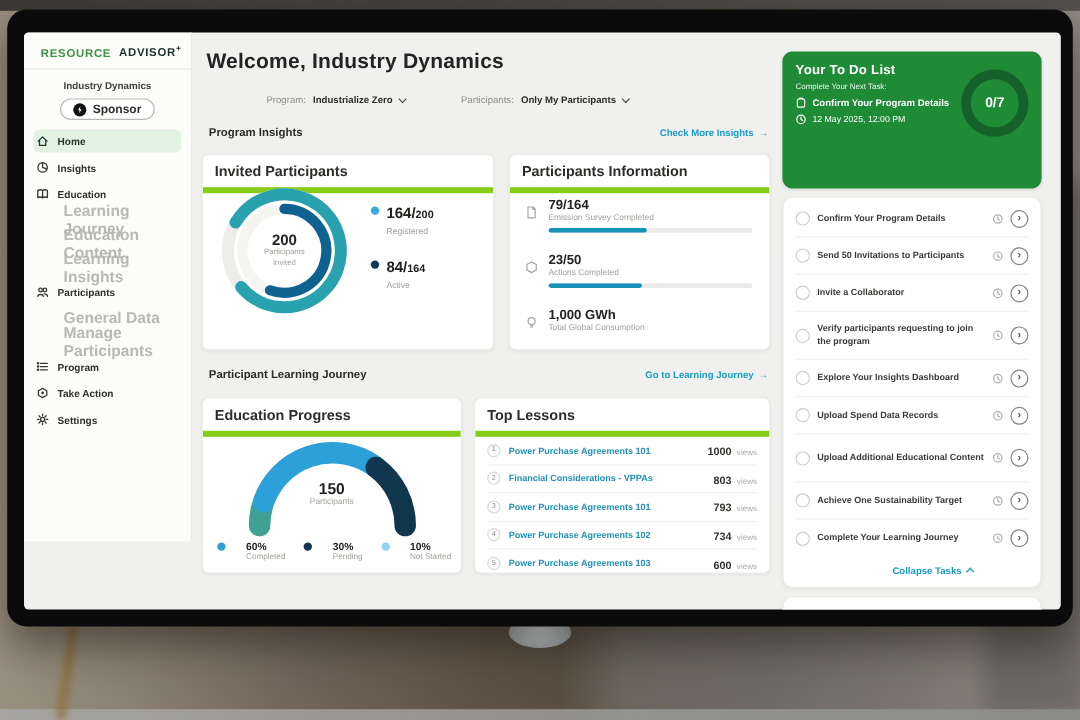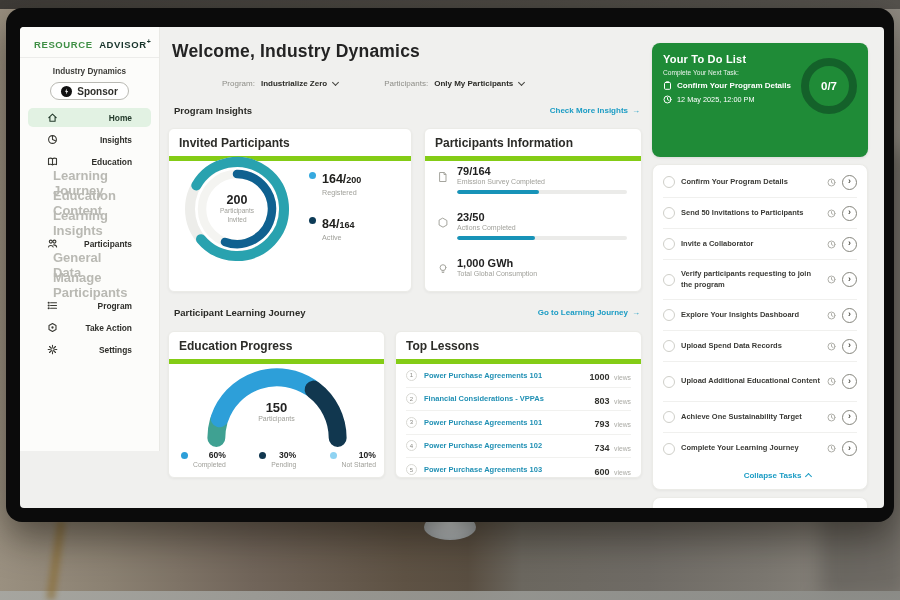--- a/index.html
+++ b/index.html
@@ -25,22 +25,22 @@
   .logo{padding:11px 0 7px 14px;font-size:9.5px;font-weight:700;letter-spacing:.6px;border-bottom:1px solid #ececea;}
   .logo .p1{color:#3f8f45;}
   .logo .p2{color:#17332a;}
   .logo sup{font-size:7px;color:#17332a;}
   .org{margin-top:9px;text-align:center;font-size:8.2px;font-weight:700;color:#3c3c38;}
   .sponsor{margin:6px auto 2px auto;width:max-content;display:flex;align-items:center;gap:5px;
     border:1px solid #b9b9b3;border-radius:10px;padding:2.5px 10px;background:#fff;}
   .sponsor .sp-ic{width:11px;height:11px;border-radius:50%;background:#111;display:flex;align-items:center;justify-content:center;}
   .sponsor .sp-tx{font-size:10px;font-weight:700;color:#2f2f2b;}
   .nav{margin-top:8px;}
-  .nav-item{display:flex;align-items:center;gap:7px;height:19px;margin:3px 8px;padding:0 19px;
-    font-size:8.4px;font-weight:700;color:#2f2f2b;border-radius:5px;cursor:pointer;justify-content:space-between;}
+  .nav-item{display:flex;align-items:center;gap:7px;height:19px;margin:3px 8px;padding:0 2px;
+    font-size:8.4px;font-weight:700;color:#2f2f2b;border-radius:5px;cursor:pointer;}
   .nav-item.sub{height:17px;padding-left:25px;color:#b9b9b3;font-weight:600;font-size:13px;}
   .nav-item.active{background:#e2f2e3;color:#243b2c;}
   .nico{width:11px;height:11px;fill:none;stroke:#3a3a34;stroke-width:1.1;stroke-linecap:round;stroke-linejoin:round;flex:0 0 auto;}
   .nav-item.active .nico{stroke:#243b2c;}
   
   .main{position:absolute;left:140px;top:0;width:492px;height:481px;}
   .welcome{position:absolute;left:12px;top:14px;font-size:17.5px;font-weight:700;color:#232323;letter-spacing:.2px;}
   .filters{position:absolute;left:14px;top:52px;display:flex;gap:46px;align-items:center;margin-left:48px;}
   .fgroup{display:flex;align-items:center;gap:6px;cursor:pointer;}
   .flabel{font-size:8px;color:#8d8d87;}
@@ -69,21 +69,21 @@
   .pi-lab{font-size:7px;color:#a0a09a;margin-top:1px;}
   .pi-body{flex:1;}
   .bar{margin-top:5px;height:4px;border-radius:2px;background:#ebebe9;overflow:hidden;}
   .bar-fill{height:100%;border-radius:2px;}
   
   .gauge-wrap{position:absolute;left:50%;top:26px;transform:translateX(-50%);width:166px;height:91px;}
   .gauge-center{position:absolute;left:0;right:0;top:42px;text-align:center;}
   .gc-v{font-size:13px;font-weight:700;color:#222;}
   .gc-l{font-size:7px;color:#a0a09a;}
   .ep-legend{position:absolute;left:12px;right:8px;bottom:9px;display:flex;justify-content:space-between;}
-  .ep-item{display:flex;gap:5px;text-align:right;}
+  .ep-item{display:flex;gap:17px;}
   .ep-dot{width:7px;height:7px;border-radius:50%;margin-top:2px;}
   .ep-pct{font-size:8.6px;font-weight:700;color:#222;}
   .ep-lab{font-size:6.8px;color:#a0a09a;margin-top:1px;}
   
   .lesson-row{display:flex;align-items:center;gap:7px;height:23.5px;margin:0 10px;border-bottom:1px solid #f1f1ef;}
   .lesson-row:last-child{border-bottom:none;}
   .lesson-rank{width:11px;height:11px;border:1px solid #d9d9d4;border-radius:50%;font-size:6px;color:#8a8a84;
     display:flex;align-items:center;justify-content:center;flex:0 0 auto;}
   .lesson-title{flex:1;font-size:7.5px;font-weight:700;color:#2090b4;cursor:pointer;white-space:nowrap;overflow:hidden;}
   .lesson-views-num{font-size:9px;font-weight:700;color:#33332f;}

